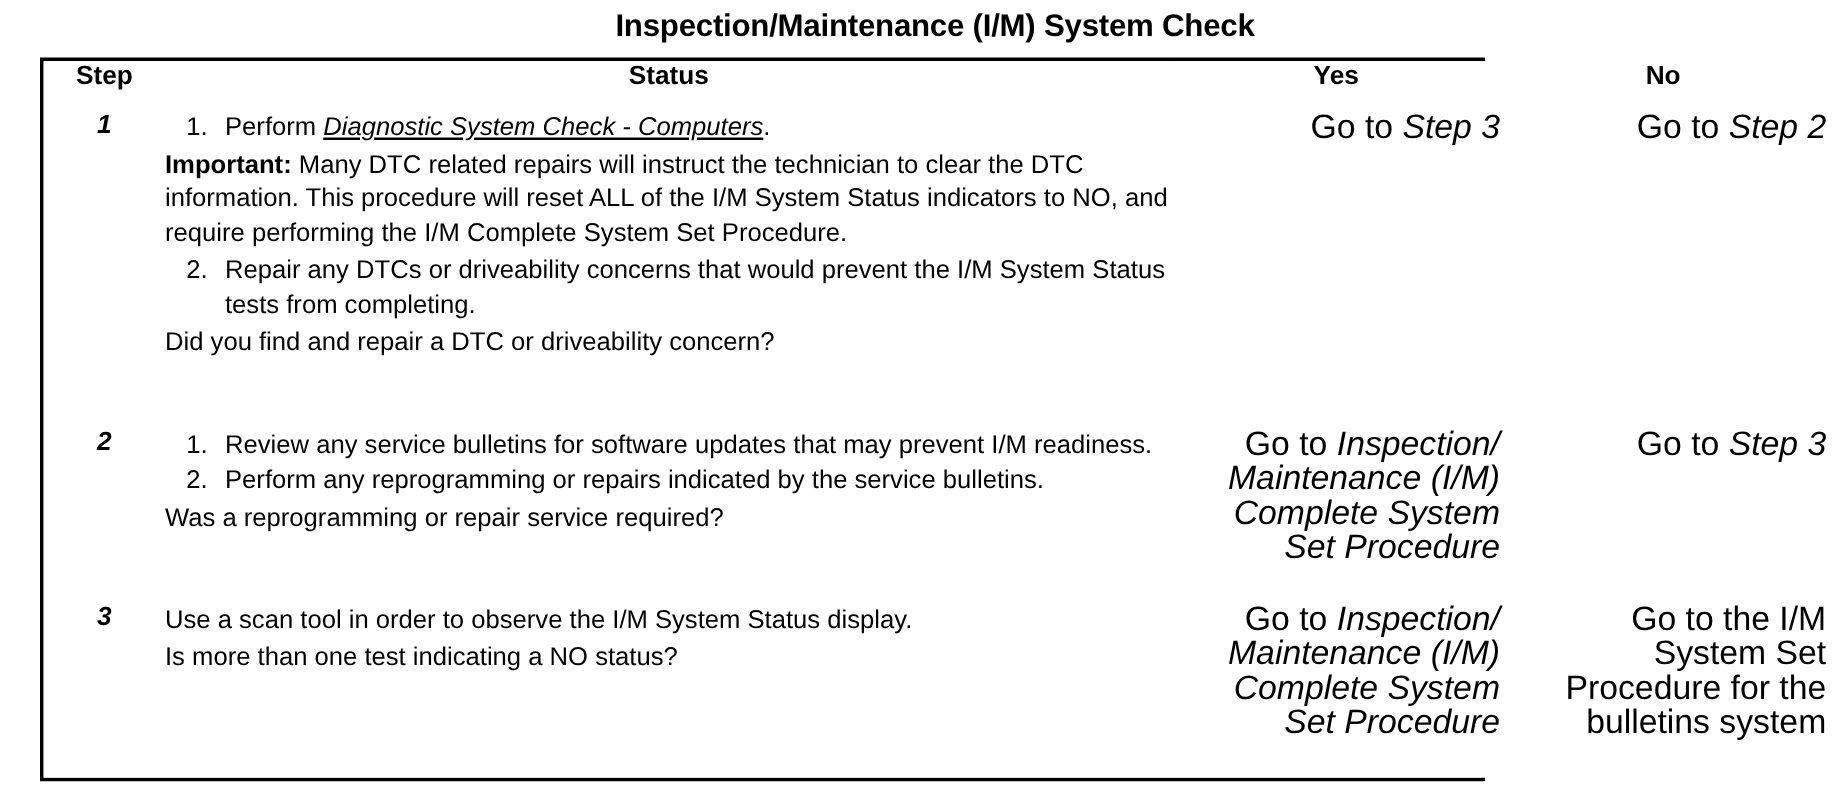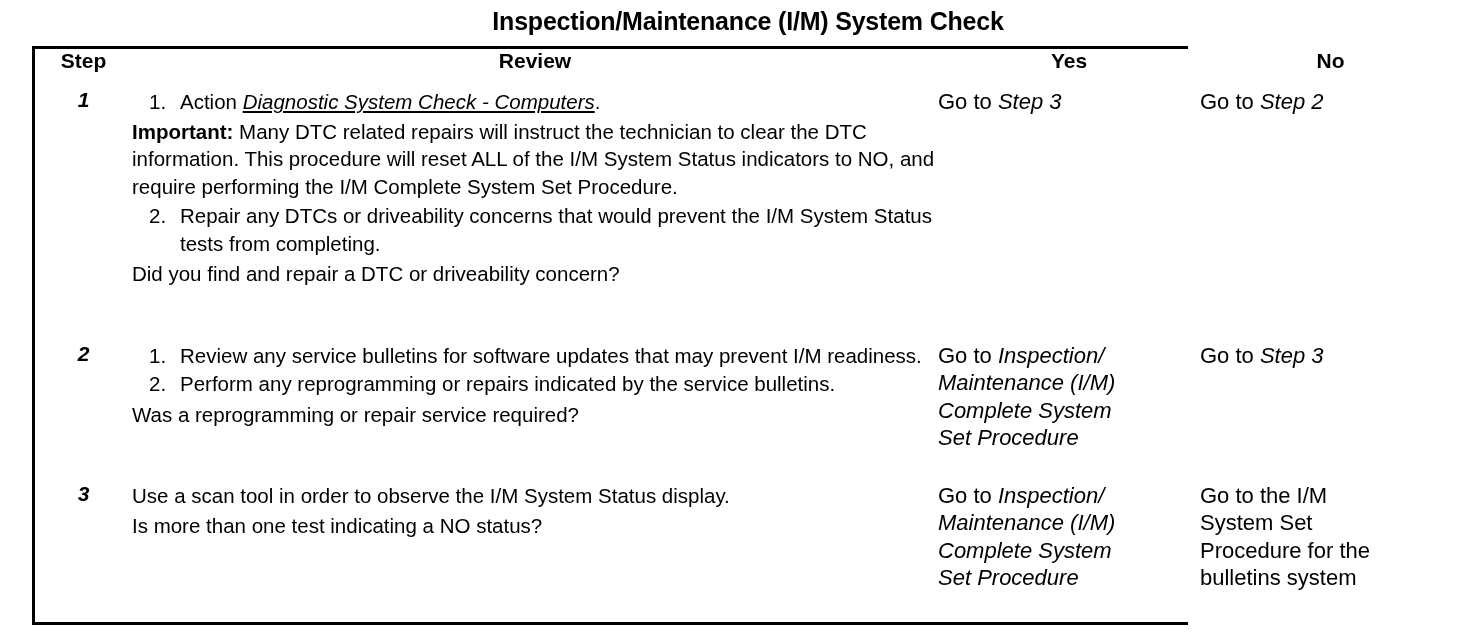--- a/index.html
+++ b/index.html
@@ -126,22 +126,22 @@
 
   .action .q {
     margin: 3px 0 0 0;
   }
 
   b.important { font-weight: bold; text-align: right; }
   i.ref { font-style: italic; text-decoration: underline; }
 
   
   .ans {
-    text-align: left;
-    font-size: 22px;
+    text-align: right;
+    font-size: 27px;
     line-height: 27.5px;
     padding: 6px 8px 6px 8px;
   }
   .ans-bottom { vertical-align: bottom; padding-bottom: 8px; }
   .ans-middle { vertical-align: middle; }
   .ans .ital { font-style: italic; }
   .ans .line { display: block; }
 </style>
 </head>
 <body>
@@ -155,31 +155,31 @@
       <colgroup>
         <col class="col-step">
           <col class="col-action">
           <col class="col-yes">
           <col class="col-no">
       </colgroup>
       <tbody>
 
         <tr class="hdr">
           <td class="vr-r hr-b">Step</td>
-          <td class="vr-r hr-b">Review</td>
+          <td class="vr-r hr-b">Status</td>
           <td class="vr-r hr-b">Yes</td>
           <td class="hr-b">No</td>
         </tr>
 
         <tr>
           <td class="stepnum vr-r hr-b">1</td>
 
           <td class="action vr-r hr-b">
             <div class="li">
-              <span class="num">1.</span><span>Action </span><i class="ref">Diagnostic System Check - Computers</i><span>.</span>
+              <span class="num">1.</span><span>Perform </span><i class="ref">Diagnostic System Check - Computers</i><span>.</span>
             </div>
 
             <div class="imp">
               <b class="important">Important:</b><span> Many DTC related repairs will instruct the technician to clear the DTC information. This procedure will reset ALL of the I/M System Status indicators to NO, and require performing the I/M Complete System Set Procedure.</span>
             </div>
 
             <div class="li">
               <span class="num">2.</span><span>Repair any DTCs or driveability concerns that would prevent the I/M System Status tests from completing.</span>
             </div>
 

